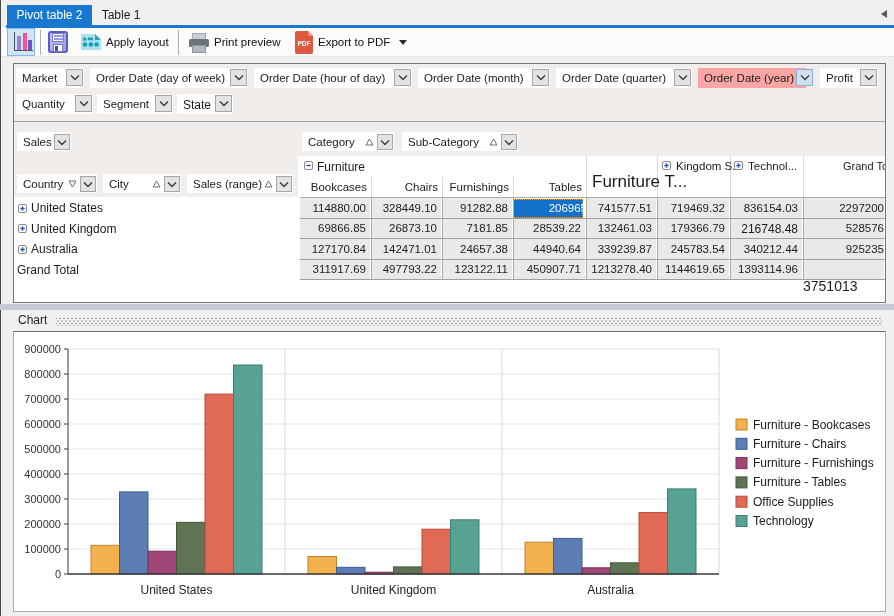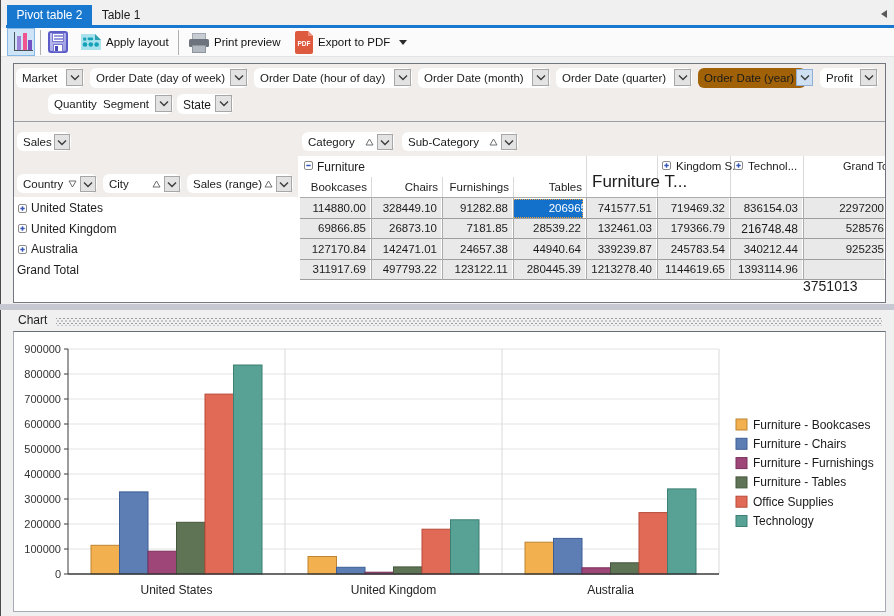--- a/index.html
+++ b/index.html
@@ -1,17 +1,17 @@
 <!DOCTYPE html>
 <html><head><meta charset="utf-8">
 <style>
 html,body{margin:0;padding:0;}
 body{width:894px;height:616px;background:#f0f0f0;font-family:"Liberation Sans",sans-serif;position:relative;overflow:hidden;}
 .a{position:absolute;white-space:nowrap;}
-.chip{position:absolute;background:#fff;height:20px;border-radius:6px;}
+.chip{position:absolute;background:#fff;height:20px;}
 .chip .t{position:absolute;left:6px;top:4px;font-size:11px;color:#1a1a1a;white-space:nowrap;}
 .db{position:absolute;width:17px;height:17px;top:1px;background:#e3e3e3;border:1px solid #a7a7a7;box-sizing:border-box;}
 .db svg{position:absolute;left:3px;top:5px;line-height:0;}
 .db2{position:absolute;width:16px;height:16px;top:2px;background:#e3e3e3;border:1px solid #a7a7a7;box-sizing:border-box;}
 .db2 svg{position:absolute;left:2.5px;top:4.5px;}
 .sg{position:absolute;top:6px;line-height:0;}
 </style></head><body>
 <div class="a" style="left:0;top:0;width:1px;height:616px;background:#4b4b4b;"></div>
 <div class="a" style="left:7px;top:5px;width:85px;height:21px;background:#1878cf;color:#fff;font-size:12px;text-align:center;line-height:21px;">Pivot table 2</div>
 <div class="a" style="left:92px;top:5px;width:58px;height:21px;color:#1c1c1c;font-size:12px;text-align:center;line-height:21px;">Table 1</div>
@@ -88,37 +88,37 @@
     </div>
   </div>
 <div class="chip" style="left:556px;top:68px;width:136px;height:20px;background:#fff;">
     <div class="t" style="font-size:11.5px;">Order Date (quarter)</div>
     <div class="db" style="left:117.5px;background:#e3e3e3;border-color:#a7a7a7;">
       <svg width="10" height="6" viewBox="0 0 10 6">
         <path d="M1 0.5 L5 4.5 L9 0.5" stroke="#3c3c3c" stroke-width="1.4" fill="none"></path>
       </svg>
     </div>
   </div>
-<div class="chip" style="left:698px;top:68px;width:108px;height:20px;background:#a16207;">
+<div class="chip" style="left:698px;top:68px;width:108px;height:20px;background:#fca5a5;">
     <div class="t" style="font-size:11.5px;">Order Date (year)</div>
     <div class="db" style="left:97.5px;background:#cfe0f2;border-color:#8fb0d4;">
       <svg width="10" height="6" viewBox="0 0 10 6">
         <path d="M1 0.5 L5 4.5 L9 0.5" stroke="#3c3c3c" stroke-width="1.4" fill="none"></path>
       </svg>
     </div>
   </div>
 <div class="chip" style="left:820px;top:68px;width:58px;height:20px;background:#fff;">
     <div class="t" style="font-size:11.5px;">Profit</div>
     <div class="db" style="left:39.5px;background:#e3e3e3;border-color:#a7a7a7;">
       <svg width="10" height="6" viewBox="0 0 10 6">
         <path d="M1 0.5 L5 4.5 L9 0.5" stroke="#3c3c3c" stroke-width="1.4" fill="none"></path>
       </svg>
     </div>
   </div>
-<div class="chip" style="left:16px;top:94px;width:77px;height:20px;background:#fff;margin-left:32px;">
+<div class="chip" style="left:16px;top:94px;width:77px;height:20px;background:#fff;">
     <div class="t" style="font-size:11.5px;">Quantity</div>
     <div class="db" style="left:58.5px;background:#e3e3e3;border-color:#a7a7a7;">
       <svg width="10" height="6" viewBox="0 0 10 6">
         <path d="M1 0.5 L5 4.5 L9 0.5" stroke="#3c3c3c" stroke-width="1.4" fill="none"></path>
       </svg>
     </div>
   </div>
 <div class="chip" style="left:97px;top:94px;width:76px;height:20px;background:#fff;">
     <div class="t" style="font-size:11.5px;">Segment</div>
     <div class="db" style="left:57.5px;background:#e3e3e3;border-color:#a7a7a7;">
@@ -282,21 +282,21 @@
 <div class="a" style="left:803px;top:239px;width:81px;height:19.5px;background:#e9e9e9;"></div>
 <div class="a" style="left:803px;top:242.5px;width:81px;font-size:11.5px;color:#1c1c1c;text-align:right;">925235</div>
 <div class="a" style="left:300px;top:258.5px;width:585px;height:1px;background:#9e9e9e;"></div>
 <div class="a" style="left:300px;top:259.5px;width:70px;height:19.5px;background:#e9e9e9;"></div>
 <div class="a" style="left:298px;top:263.0px;width:68px;font-size:11.5px;color:#1c1c1c;text-align:right;">311917.69</div>
 <div class="a" style="left:371px;top:259.5px;width:70px;height:19.5px;background:#e9e9e9;"></div>
 <div class="a" style="left:371px;top:263.0px;width:66px;font-size:11.5px;color:#1c1c1c;text-align:right;">497793.22</div>
 <div class="a" style="left:442px;top:259.5px;width:70px;height:19.5px;background:#e9e9e9;"></div>
 <div class="a" style="left:442px;top:263.0px;width:66px;font-size:11.5px;color:#1c1c1c;text-align:right;">123122.11</div>
 <div class="a" style="left:513px;top:259.5px;width:72px;height:19.5px;background:#e9e9e9;"></div>
-<div class="a" style="left:513px;top:263.0px;width:68px;font-size:11.5px;color:#1c1c1c;text-align:right;">280445.39</div>
+<div class="a" style="left:513px;top:263.0px;width:68px;font-size:11.5px;color:#1c1c1c;text-align:right;">450907.71</div>
 <div class="a" style="left:586px;top:259.5px;width:70px;height:19.5px;background:#e9e9e9;"></div>
 <div class="a" style="left:586px;top:263.0px;width:66px;font-size:11.5px;color:#1c1c1c;text-align:right;">1213278.40</div>
 <div class="a" style="left:657px;top:259.5px;width:72px;height:19.5px;background:#e9e9e9;"></div>
 <div class="a" style="left:657px;top:263.0px;width:68px;font-size:11.5px;color:#1c1c1c;text-align:right;">1144619.65</div>
 <div class="a" style="left:730px;top:259.5px;width:72px;height:19.5px;background:#e9e9e9;"></div>
 <div class="a" style="left:730px;top:263.0px;width:68px;font-size:11.5px;color:#1c1c1c;text-align:right;">1393114.96</div>
 <div class="a" style="left:803px;top:259.5px;width:81px;height:19.5px;background:#e9e9e9;"></div>
 <div class="a" style="left:803px;top:278px;width:81px;font-size:14px;color:#1c1c1c;text-align:left;">3751013</div>
 <div class="a" style="left:300px;top:279.0px;width:585px;height:1px;background:#9e9e9e;"></div>
 <div class="a" style="left:371px;top:198px;width:1px;height:82px;background:#ababab;"></div>

